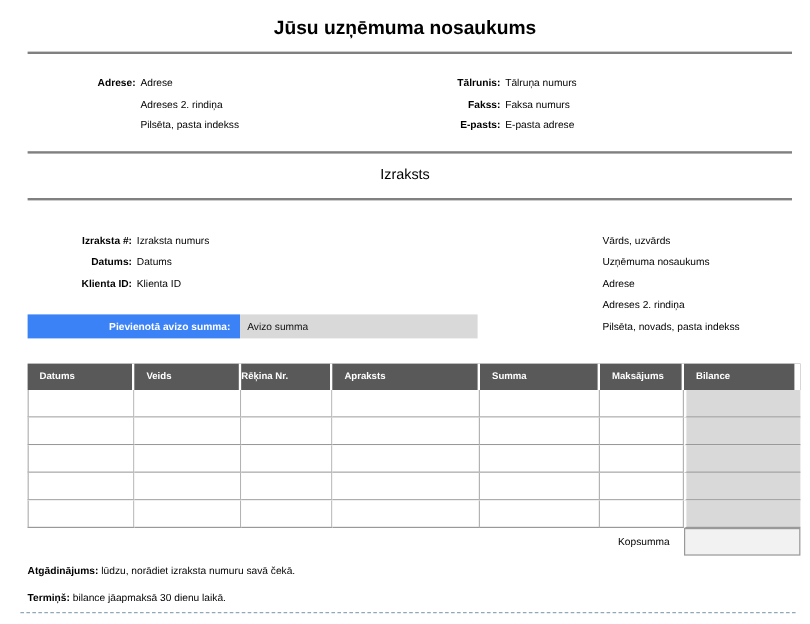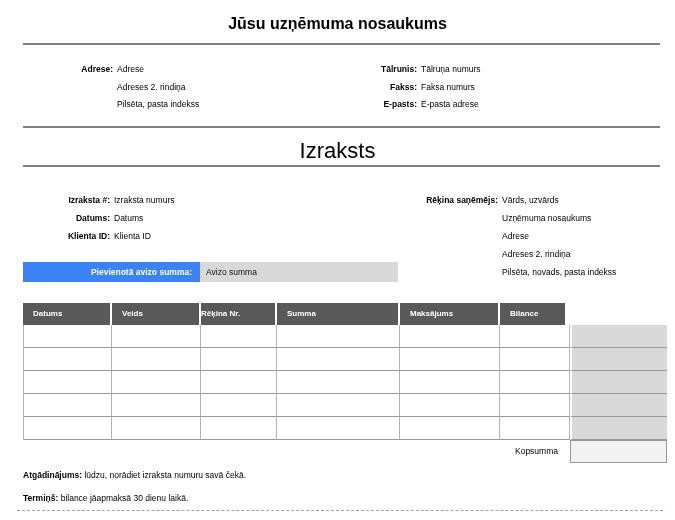--- a/index.html
+++ b/index.html
@@ -17,21 +17,21 @@
   .rule1 { top:43px; }
   .rule2 { top:126px; }
   .rule3 { top:165px; }
 
   .stack div { line-height:17.5px; height:17.5px; white-space:nowrap; }
   .contact-left-label { position:absolute; top:61px; left:23px; width:90px; text-align:right; font-weight:bold; line-height:17.5px; }
   .contact-left-values { position:absolute; top:61px; left:117px; }
   .contact-right-labels { position:absolute; top:61px; left:290px; width:127px; text-align:right; font-weight:bold; }
   .contact-right-values { position:absolute; top:61px; left:421px; }
 
-  .doc-title { position:absolute; top:138px; left:0; width:675px; text-align:center; font-size:22px; font-weight:normal; }
+  .doc-title { position:absolute; top:138px; left:0; width:675px; text-align:center; font-size:12px; font-weight:normal; }
 
   .stack18 div { line-height:18px; height:18px; white-space:nowrap; }
   .stmt-labels { position:absolute; top:191px; left:23px; width:87px; text-align:right; font-weight:bold; }
   .stmt-values { position:absolute; top:191px; left:114px; }
   .recipient-label { position:absolute; top:191px; left:348px; width:150px; text-align:right; font-weight:bold; line-height:18px; }
   .recipient-values { position:absolute; top:191px; left:502px; }
 
   .avizo-label {
     position:absolute; top:262px; left:23px; width:177px; height:20px; line-height:20px;
     background:#3b82f6; color:#fff; font-weight:bold; text-align:right; padding-right:8px;
@@ -98,37 +98,37 @@
     <div>Izraksta #:</div>
     <div>Datums:</div>
     <div>Klienta ID:</div>
   </div>
   <div class="stmt-values stack18">
     <div>Izraksta numurs</div>
     <div>Datums</div>
     <div>Klienta ID</div>
   </div>
 
-  <div class="recipient-label">Rēķina saņēmējs:</div>
   <div class="recipient-values stack18">
     <div>Vārds, uzvārds</div>
     <div>Uzņēmuma nosaukums</div>
     <div>Adrese</div>
     <div>Adreses 2. rindiņa</div>
     <div>Pilsēta, novads, pasta indekss</div>
   </div>
 
   <div class="avizo-label">Pievienotā avizo summa:</div>
   <div class="avizo-value">Avizo summa</div>
 
   <div class="table">
     <div class="grid-row thead">
       <div class="th">Datums</div>
       <div class="th">Veids</div>
       <div class="th num">Rēķina Nr.</div>
+      <div class="th">Apraksts</div>
       <div class="th">Summa</div>
       <div class="th">Maksājums</div>
       <div class="th">Bilance</div>
     </div>
     <div>
         <div class="grid-row trow">
           <div class="tcell"></div>
           <div class="tcell"></div>
           <div class="tcell"></div>
           <div class="tcell"></div>

